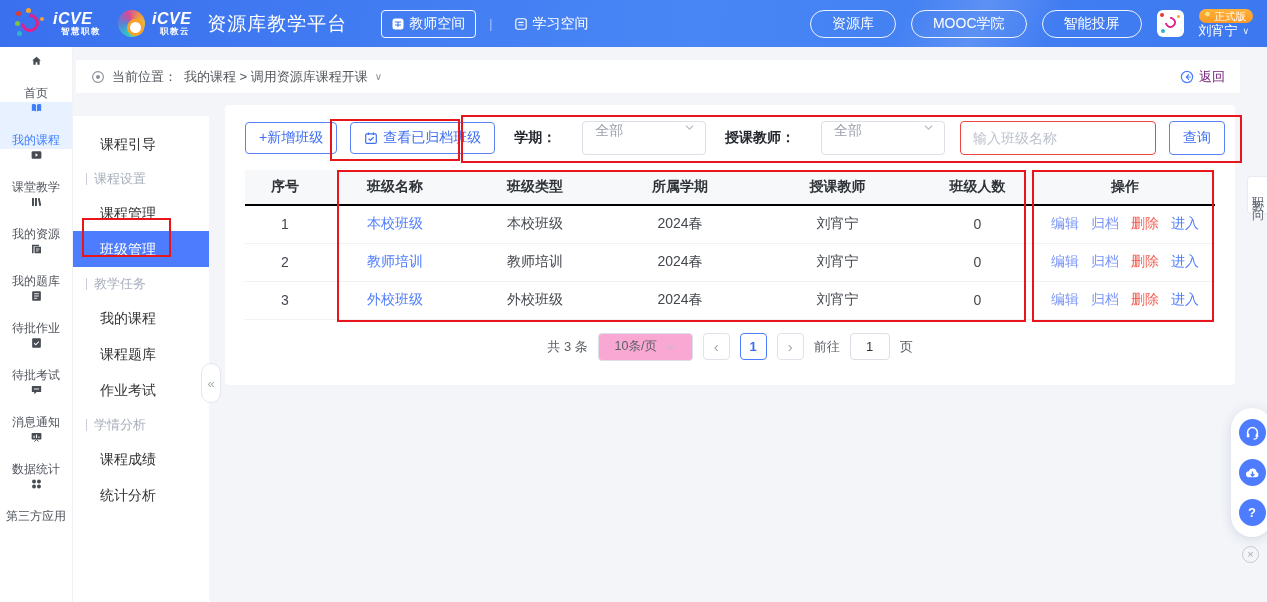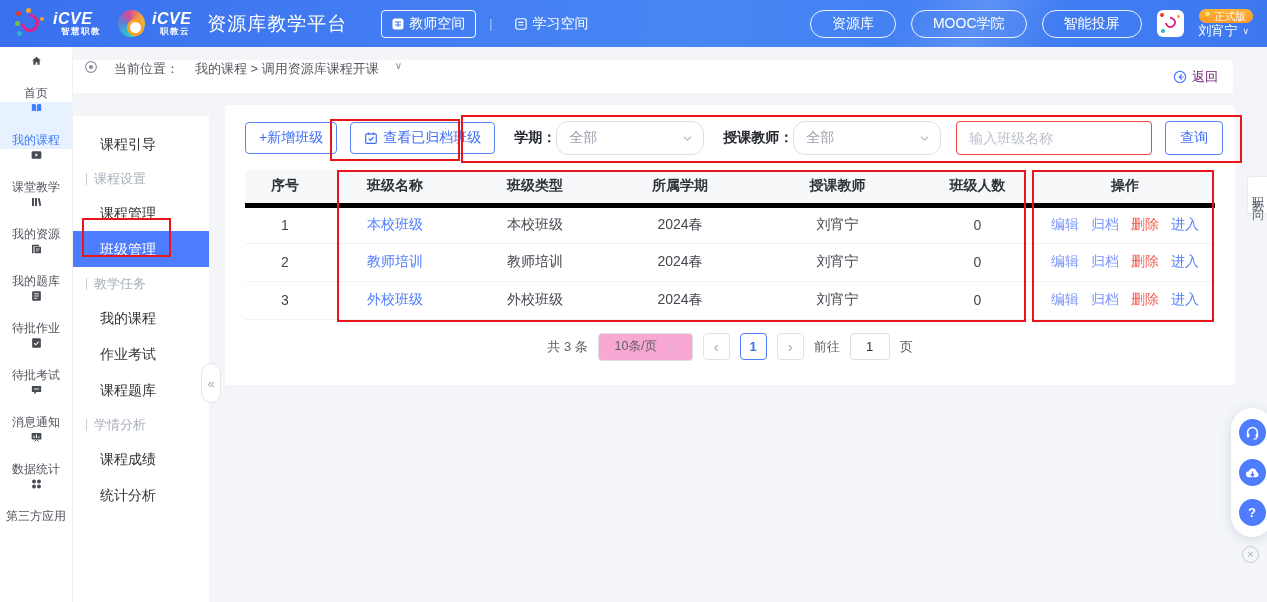--- a/index.html
+++ b/index.html
@@ -62,43 +62,43 @@
   .submenu { position:absolute; left:73px; top:116px; bottom:0; width:136px; background:#fff; z-index:4; padding-top:10px; }
   .sm-link { height:36px; line-height:36px; padding-left:27px; font-size:14px; color:#333; cursor:pointer; }
   .sm-link.active { background:#4D7CFE; color:#fff; }
   .sm-sec { height:33px; display:flex; align-items:center; gap:7px; padding-left:13px; font-size:13px; color:#A9AFBC; }
   .sm-sec .bar { width:1px; height:12px; background:#C9CEDA; }
   .collapse-h { position:absolute; left:201px; top:363px; width:20px; height:40px; background:#fff;
         border:1px solid #E3E6EC; border-radius:10px; display:flex; align-items:center; justify-content:center;
         color:#A5AAB2; font-size:13px; z-index:6; cursor:pointer; }
 
   
-  .crumb { position:absolute; left:69px; top:60px; width:1164px; height:33px; background:#fff; z-index:3;
-        display:flex; gap:16px; padding:0 15px; font-size:13px; color:#55595f; border-radius:2px; }
+  .crumb { position:absolute; left:76px; top:60px; width:1164px; height:33px; background:#fff; z-index:3;
+        display:flex; align-items:center; gap:7px; padding:0 15px; font-size:13px; color:#55595f; border-radius:2px; }
   .crumb .caret { font-size:10px; color:#8a8f99; }
   .back { margin-left:auto; color:#701a75; display:flex; gap:5px; align-items:center; cursor:pointer; }
 
   
   .card { position:absolute; left:225px; top:105px; width:1010px; height:280px; background:#fff; border-radius:4px; z-index:3; }
   .tbar { display:flex; align-items:center; padding:16px 10px 0 20px; }
   .btn-o { height:32px; padding:0 13px; background:#fff; border:1px solid #5a82f5; color:#3D6EF2; border-radius:4px;
         font-size:14px; display:inline-flex; align-items:center; gap:5px; cursor:pointer; white-space:nowrap; }
   .btn-o.ml { margin-left:13px; }
   .f-label { margin-left:19px; font-size:14px; color:#24282e; font-weight:bold; white-space:nowrap; }
-  .sel { width:148px; height:34px; border:1px solid #DCDFE6; border-radius:12px; background:#fff; display:flex;
-        align-items:center; padding:0 10px 0 12px; margin-left:0; color:#9aa0ab; font-size:14px; cursor:pointer; }
+  .sel { width:148px; height:34px; border:1px solid #DCDFE6; border-radius:4px; background:#fff; display:flex;
+        padding:0 10px 0 12px; margin-left:26px; color:#9aa0ab; font-size:14px; cursor:pointer; }
   .sel svg { margin-left:auto; }
   .inp { width:196px; height:34px; border:1px solid #ef4444; border-radius:4px; margin-left:15px; padding:0 12px;
         font-size:14px; color:#333; outline:none; font-family:inherit; }
   .inp::placeholder { color:#BCC1CC; }
   .btn-q { margin-left:13px; height:34px; width:58px; justify-content:center; }
 
   
   .tbl { width:970px; margin:15px 20px 0; border-collapse:collapse; table-layout:fixed; text-align:center; }
-  .tbl th { height:35px; background:#F7F8FA; font-size:14px; color:#2f3338; font-weight:bold; border-bottom:5px solid #000000; }
+  .tbl th { height:35px; background:#F7F8FA; font-size:14px; color:#2f3338; font-weight:bold; border-bottom:2px solid #000000; }
   .tbl td { height:38px; font-size:14px; color:#43474e; border-bottom:1px solid #F0F2F5; }
   .link { color:#4D7CFE; cursor:pointer; }
   .act { margin:0 6px; cursor:pointer; }
   .act-edit,.act-arch { color:#7b95f8; }
   .act-del { color:#f35c51; }
   .act-enter { color:#4d7cfe; }
 
   
   .pgn { display:flex; align-items:center; justify-content:center; margin-top:13px; gap:10px; font-size:13px; color:#5c6066; }
   .psize { width:95px; height:28px; border:1px solid #DCDFE6; border-radius:4px; background:#f9a8d4; display:flex;
@@ -297,22 +297,22 @@
         <span class="bar"></span>
         <span>课程设置</span>
       </div>
     <div class="sm-link">课程管理</div>
     <div class="sm-link active">班级管理</div>
     <div class="sm-sec">
         <span class="bar"></span>
         <span>教学任务</span>
       </div>
     <div class="sm-link">我的课程</div>
+    <div class="sm-link">课程题库</div>
     <div class="sm-link">作业考试</div>
-    <div class="sm-link">课程题库</div>
     <div class="sm-sec">
         <span class="bar"></span>
         <span>学情分析</span>
       </div>
     <div class="sm-link">课程成绩</div>
     <div class="sm-link">统计分析</div>
   </div>
   <div class="collapse-h">«</div>
 
   <div class="card">

